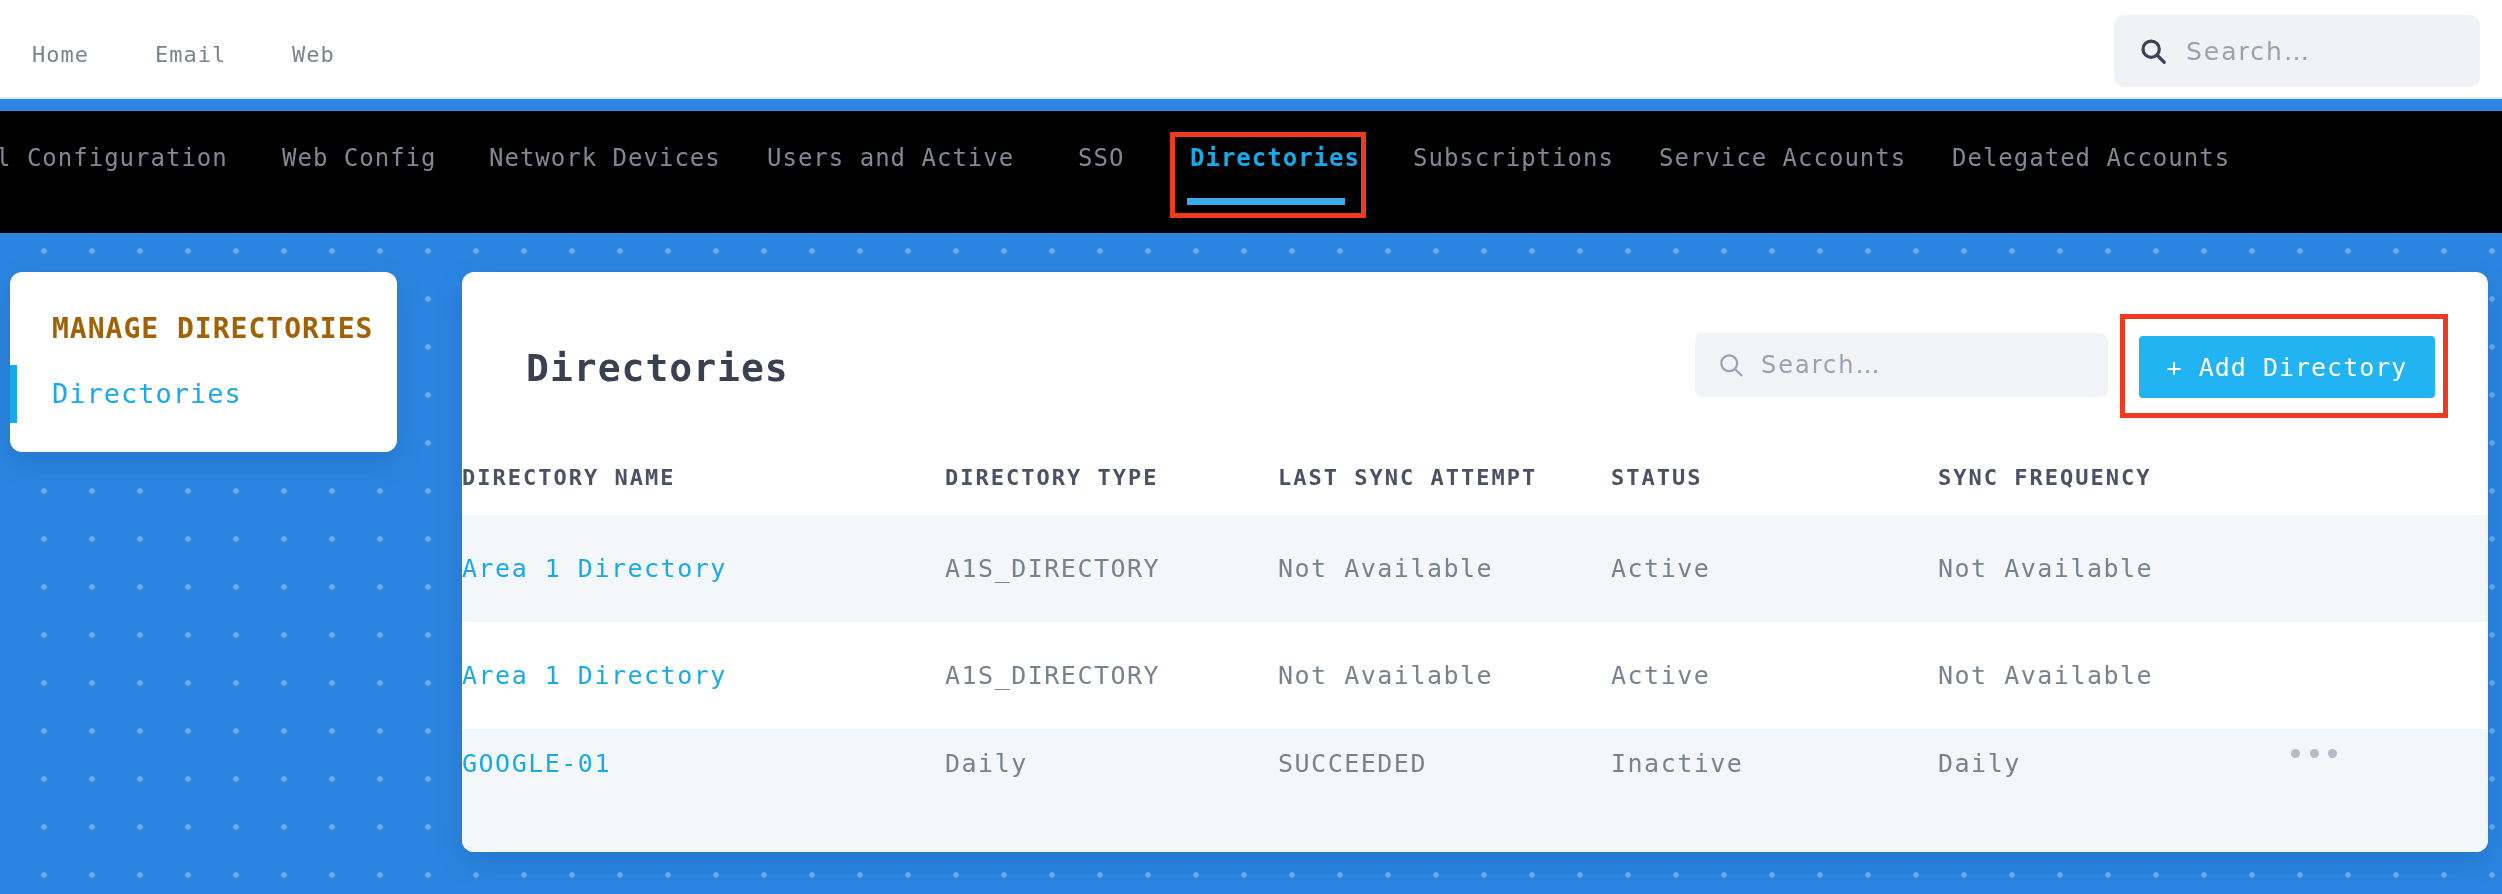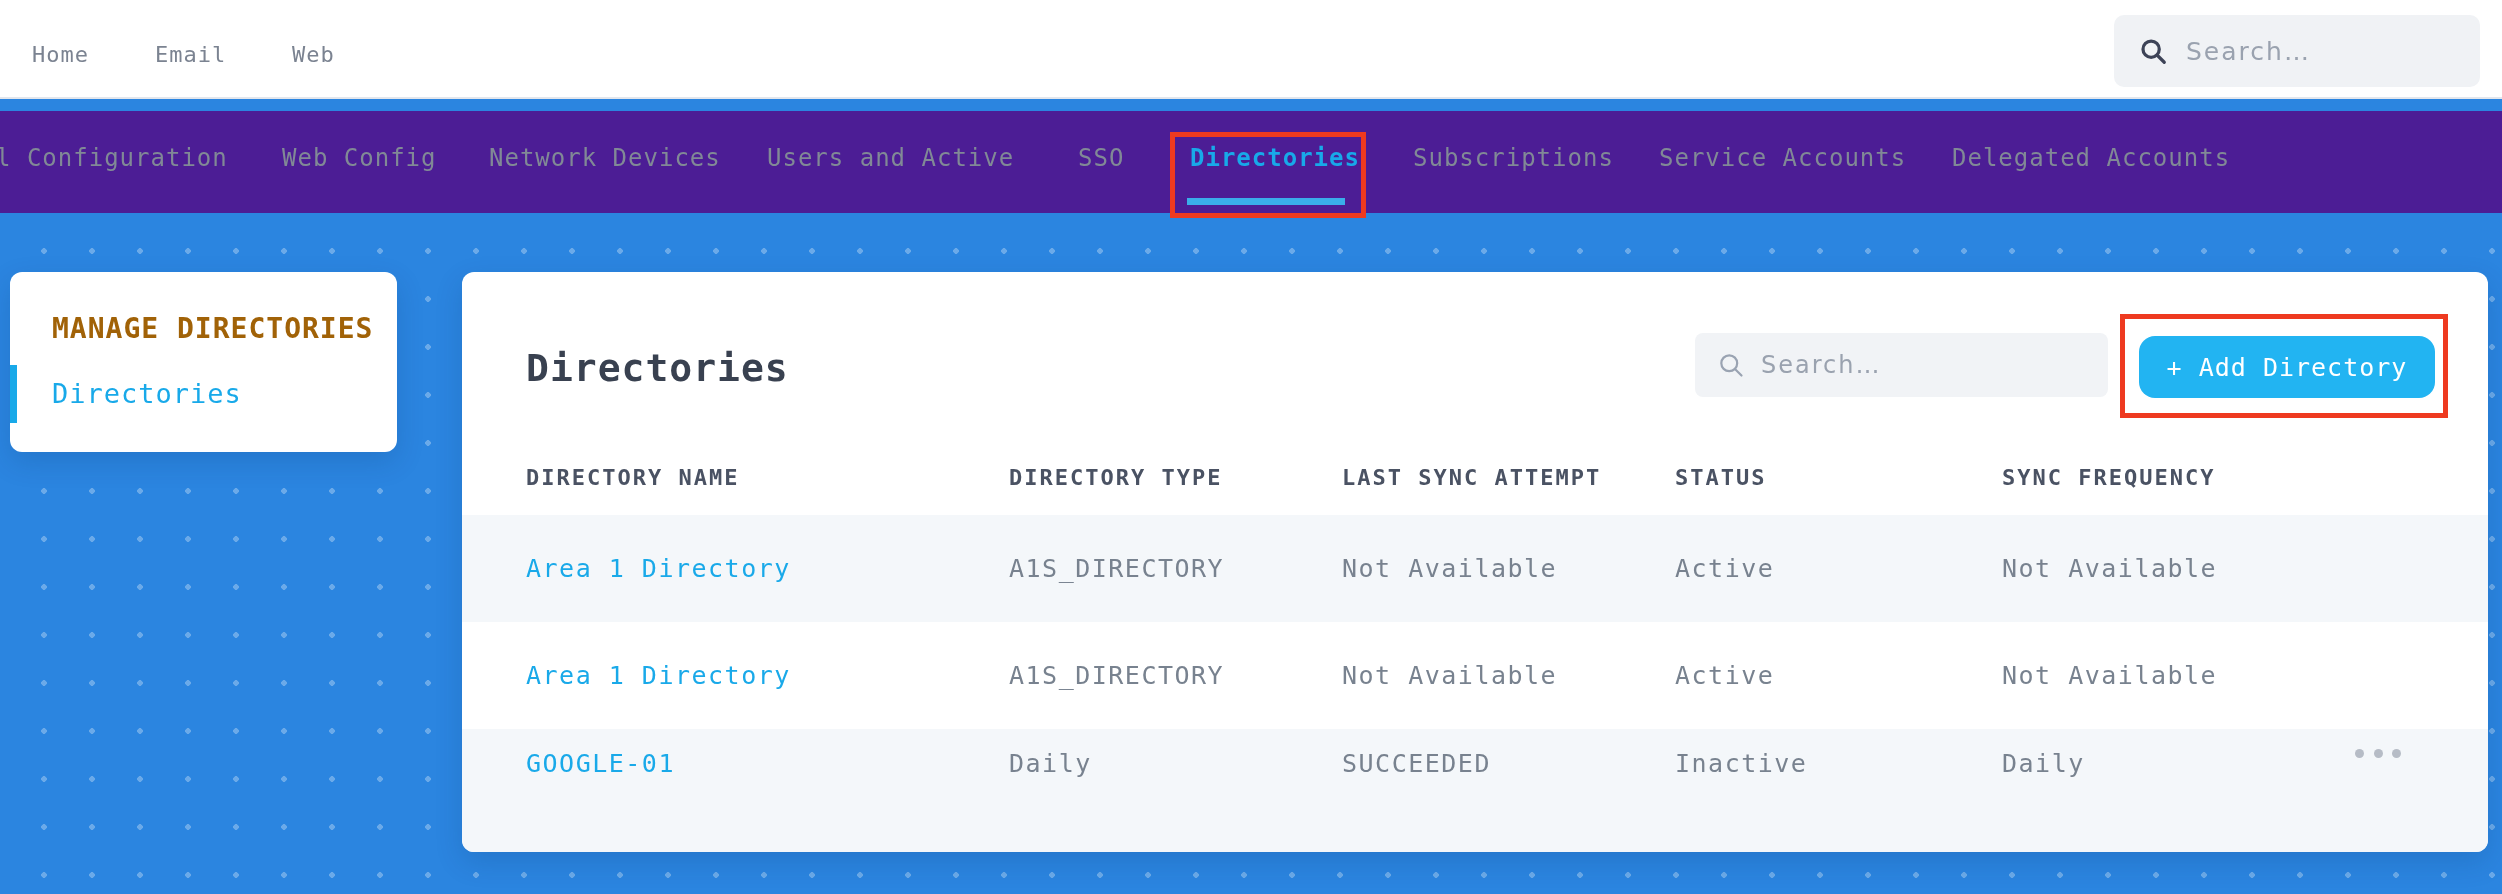--- a/index.html
+++ b/index.html
@@ -28,22 +28,22 @@
   .top-search svg { flex:0 0 auto; }
   .search-input {
     border:none; outline:none; background:transparent;
     font-family:"DejaVu Sans","Liberation Sans",sans-serif;
     font-size:25px; letter-spacing:2px; color:#5a6270; width:260px;
   }
   .search-input::placeholder { color:#9aa2af; opacity:1; }
 
   
   .sub-nav {
-    position:absolute; left:0; top:111px; width:2502px; height:102px;
-    background:#4c1d95; z-index:9;
+    position:absolute; left:0; top:111px; width:2502px; height:122px;
+    background:#000000; z-index:9;
   }
   .sub-nav-item {
     position:absolute; top:0; height:94px; line-height:94px;
     font-size:24px; color:#818996; letter-spacing:1px; cursor:pointer;
     white-space:nowrap;
   }
   .sub-nav-item.active { color:#18a9e9; font-weight:bold; }
   .active-underline {
     position:absolute; left:1187px; top:198px; width:158px; height:7px;
     background:#3aadea; z-index:11;
@@ -92,31 +92,31 @@
     font-size:38px; font-weight:bold; color:#394150; letter-spacing:1px;
   }
   .panel-search {
     position:absolute; left:1233px; top:61px; width:413px; height:64px;
     background:#f1f3f6; border-radius:8px;
     display:flex; align-items:center; padding-left:22px; gap:16px;
   }
   .panel-search .search-input { font-size:24px; color:#7d8594; width:300px; }
   .add-button {
     position:absolute; left:1677px; top:64px; width:296px; height:62px;
-    background:#22b4f2; border:none; border-radius:16px; cursor:pointer;
+    background:#22b4f2; border:none; border-radius:4px; cursor:pointer;
     color:#ffffff; font-family:inherit; font-size:25px; letter-spacing:1px;
     display:flex; align-items:center; justify-content:center;
   }
 
   
   .dir-table { position:absolute; left:0; top:168px; width:2026px; }
   .t-row {
     display:grid;
     grid-template-columns:483px 333px 333px 327px 380px auto;
-    align-items:center; padding-left:64px;
+    align-items:center; 
   }
   .t-head { height:75px; }
   .t-head .t-cell {
     font-size:22px; font-weight:bold; color:#4a5263; letter-spacing:2px;
     white-space:nowrap;
   }
   .t-body-row { height:107px; }
   .t-body-row.tall { height:123px; align-items:start; }
   .t-body-row.tall .t-cell, .t-body-row.tall .row-menu { margin-top:20px; }
   .t-body-row.shaded { background:#f4f7fa; }

